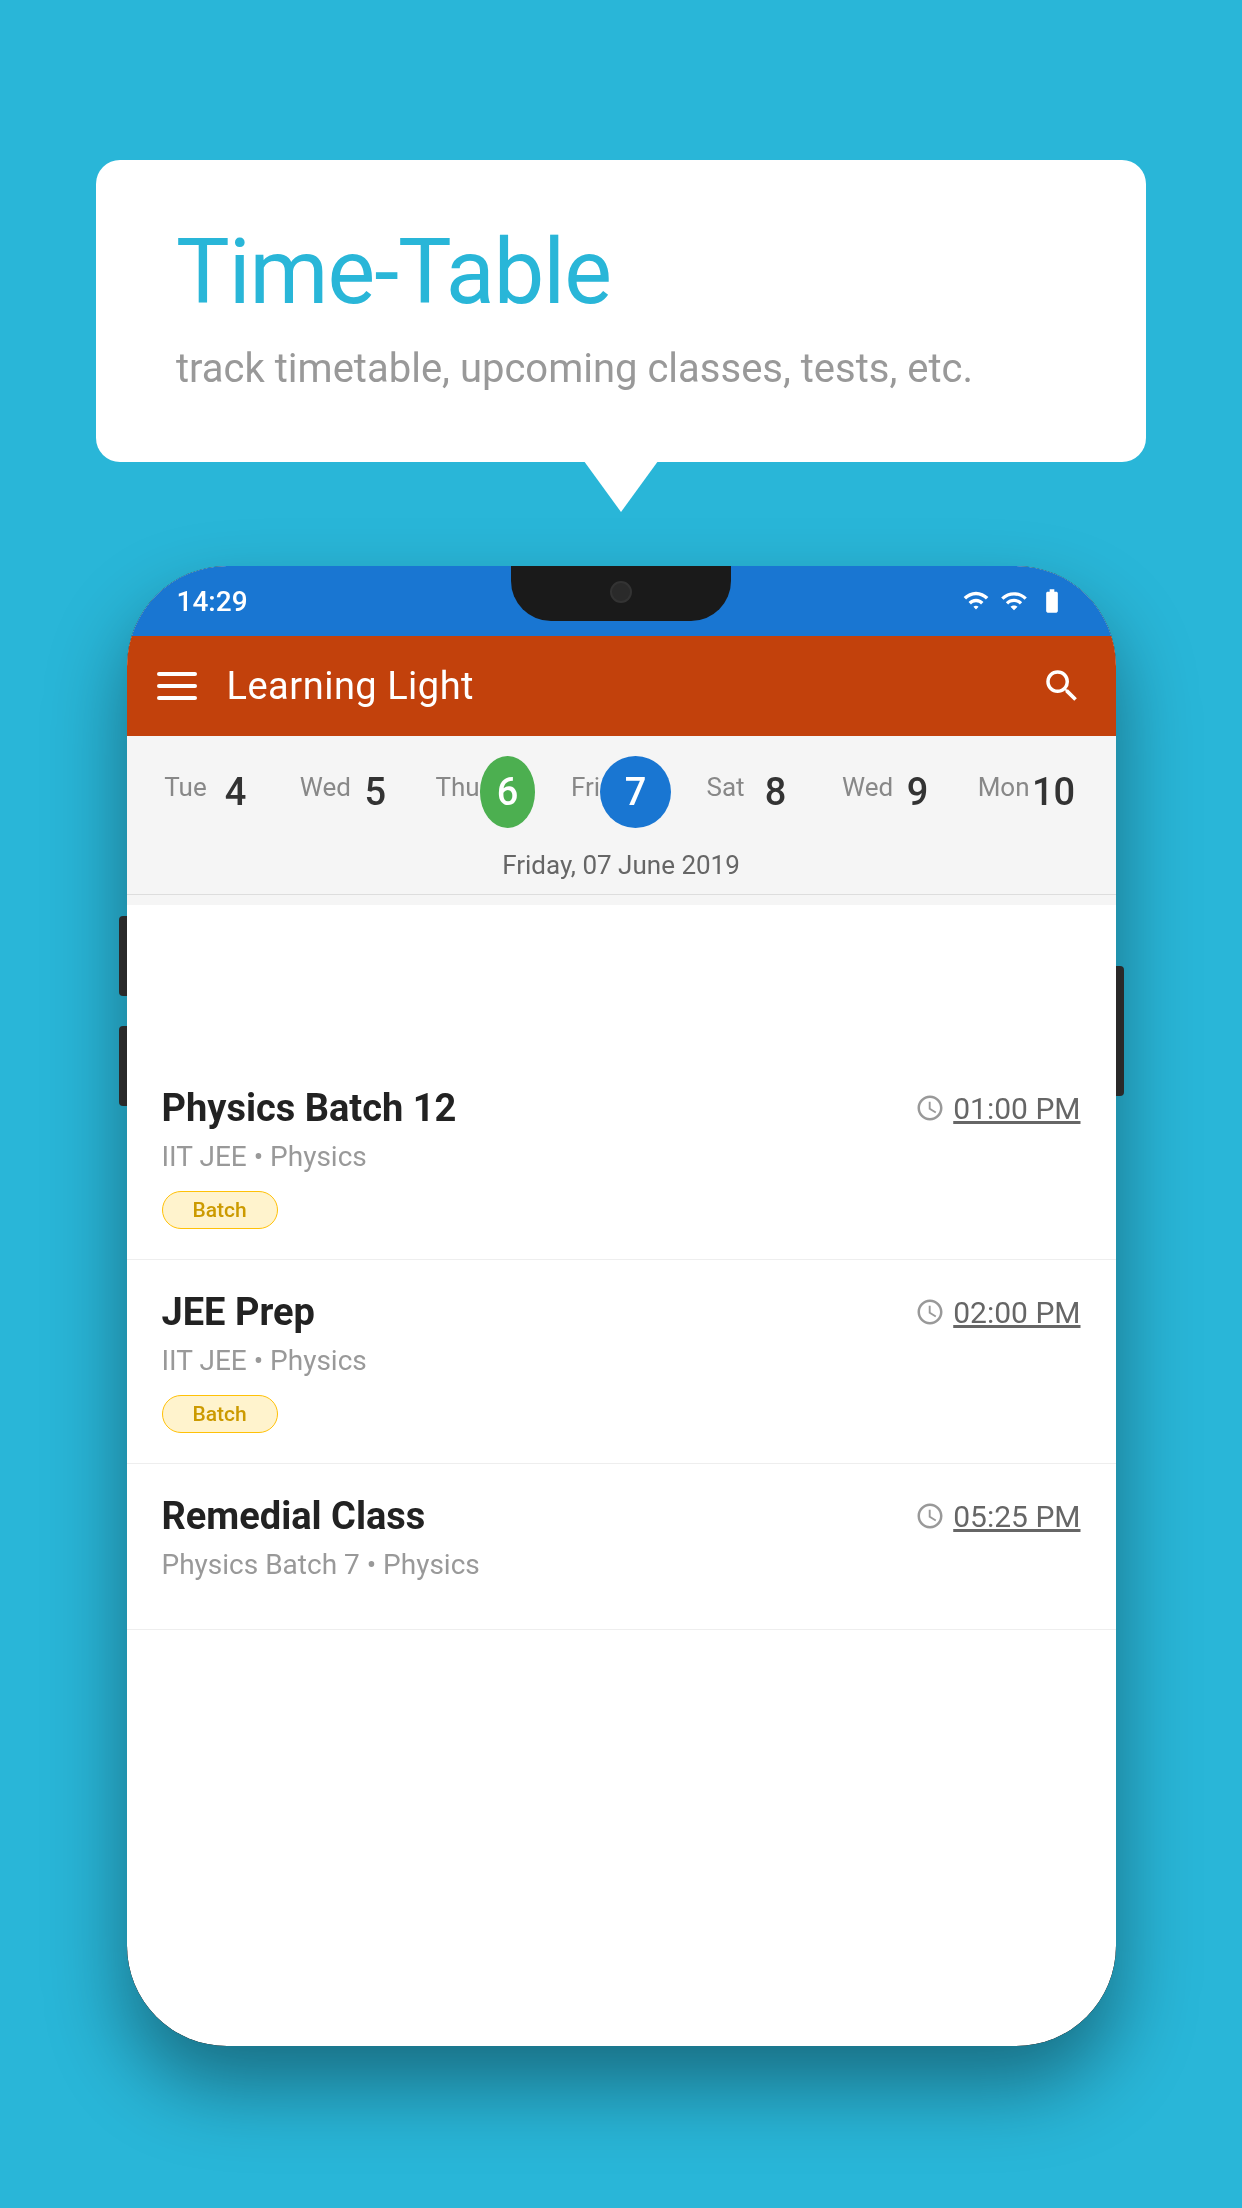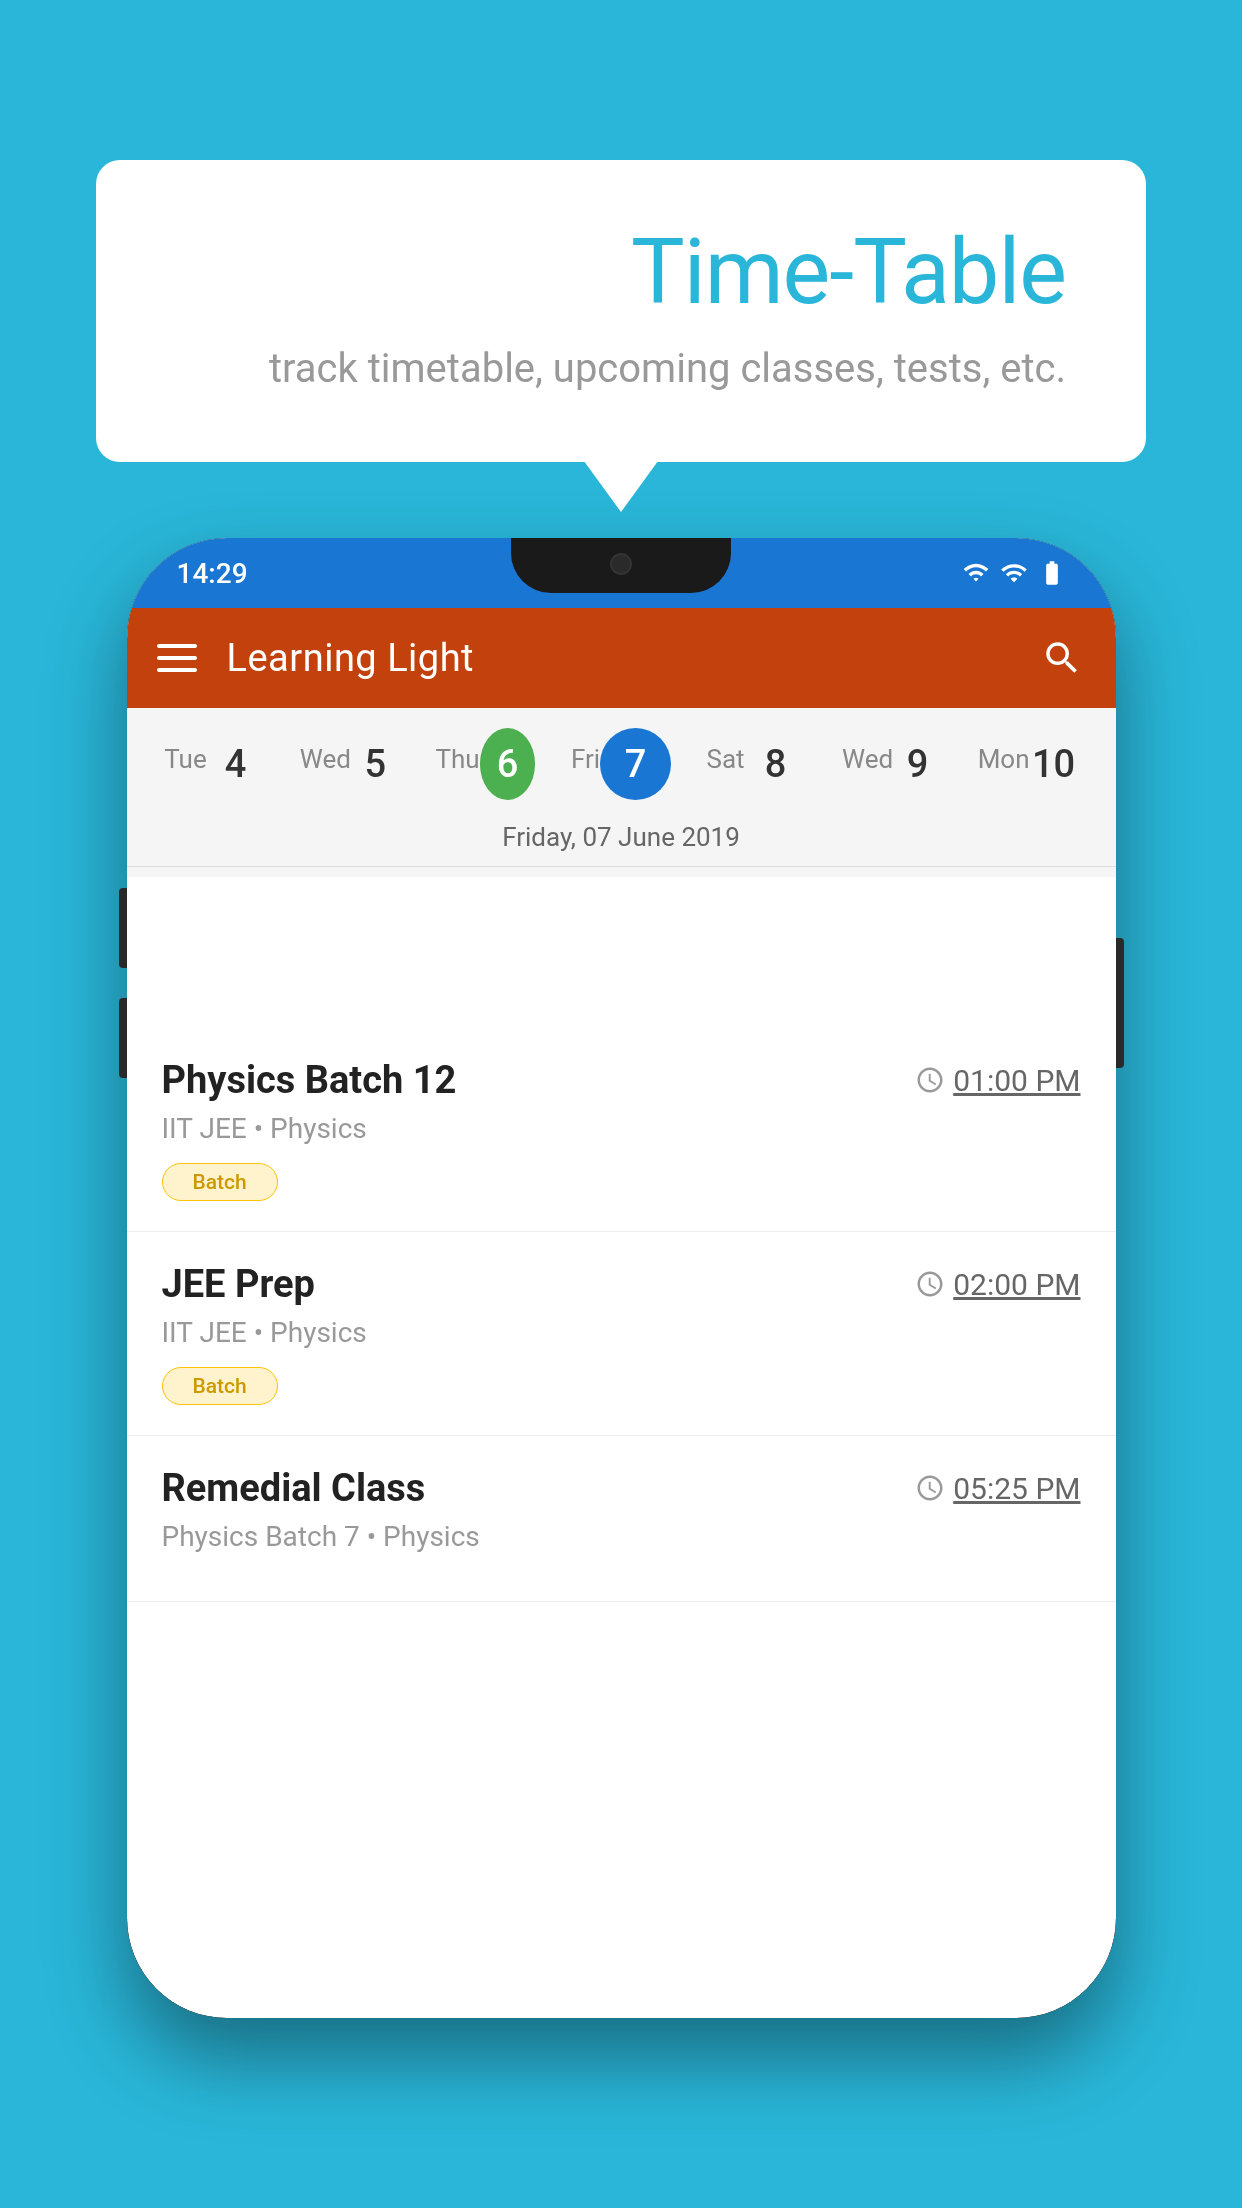--- a/index.html
+++ b/index.html
@@ -17,21 +17,21 @@
       position: relative;
     }
 
     
     .speech-bubble {
       background: white;
       border-radius: 24px;
       padding: 60px 80px 70px 80px;
       margin-top: 160px;
       width: 1050px;
-      text-align: right;
+      text-align: left;
       position: relative;
     }
 
     .speech-bubble::after {
       content: '';
       position: absolute;
       bottom: -50px;
       left: 50%;
       transform: translateX(-50%);
       width: 0;
@@ -50,21 +50,21 @@
     }
 
     .bubble-subtitle {
       font-size: 40px;
       color: #999;
       font-weight: 400;
     }
 
     
     .phone-container {
-      margin-top: 76px;
+      margin-top: 104px;
       position: relative;
       width: 989px;
       height: 1480px;
     }
 
     .phone-frame {
       width: 100%;
       height: 100%;
       background: #1a1a1a;
       border-radius: 100px;

